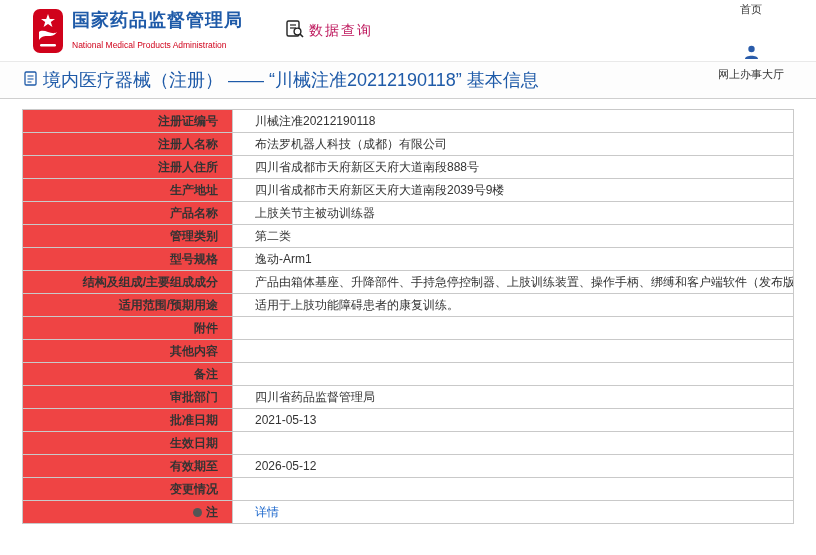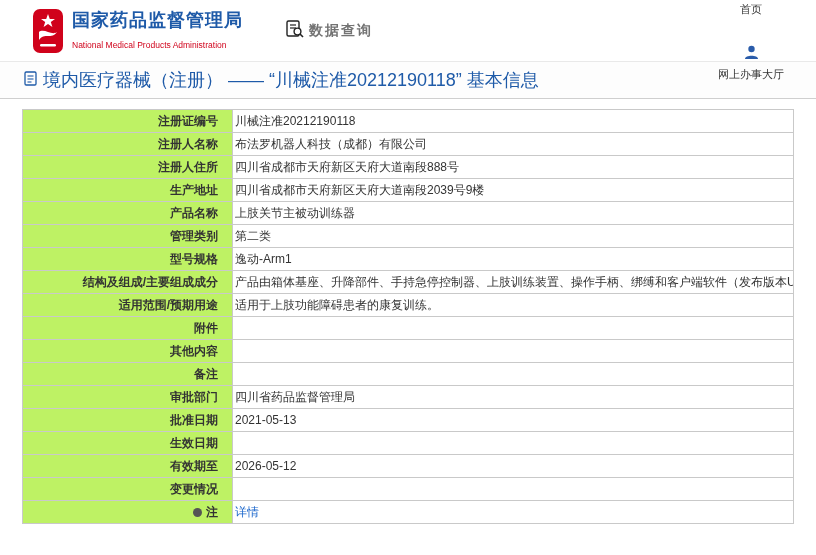--- a/index.html
+++ b/index.html
@@ -13,21 +13,21 @@
     background: #ffffff;
     border-bottom: 1px solid #e9e9e9;
   }
   .brand { display: flex; align-items: center; gap: 8px; cursor: pointer; }
   .emblem { width: 32px; height: 46px; flex: 0 0 auto; }
   .brand-text { display: flex; flex-direction: column; line-height: 1.15; }
   .brand-title { color: #1e5aa8; font-size: 18px; font-weight: bold; letter-spacing: 1px; }
   .brand-sub { color: #d0021b; font-size: 8.5px; margin-top: 10px; }
 
   .section-tab { display: flex; align-items: center; gap: 5px; margin-left: 42px; cursor: pointer; }
-  .section-tab .dq-label { font-size: 14px; font-weight: bold; color: #737373; letter-spacing: 2px; }
+  .section-tab .dq-label { font-size: 14px; font-weight: normal; color: #be185d; letter-spacing: 2px; }
 
   .top-nav { margin-left: auto; display: flex; gap: 28px; flex-direction: column; }
   .nav-item { display: flex; flex-direction: column; align-items: center; gap: 3px; text-decoration: none; cursor: pointer; }
   .nav-label { font-size: 11px; color: #333; }
 
   
   .crumb-bar {
     display: flex; align-items: center; gap: 6px;
     height: 37px; margin: 0 0 0 0; padding: 0 24px;
     background: #fdfdfd;
@@ -45,23 +45,23 @@
     vertical-align: middle;
     white-space: nowrap;
     overflow: hidden;
   }
   td.cell-label {
     width: 210px;
     text-align: right;
     padding-right: 14px;
     font-weight: bold;
     color: #333;
-    background: #bef264;
-  }
-  td.cell-value { padding-left: 2px; color: #333; }
+    background: #ef4444;
+  }
+  td.cell-value { padding-left: 22px; color: #333; }
   td.cell-value a { color: #1a66cc; text-decoration: none; }
   .note-dot {
     display: inline-block; width: 9px; height: 9px; border-radius: 50%;
     background: #555; margin-right: 4px; vertical-align: -1px;
   }
 </style>
 </head>
 <body>
 
 <header class="site-header">

